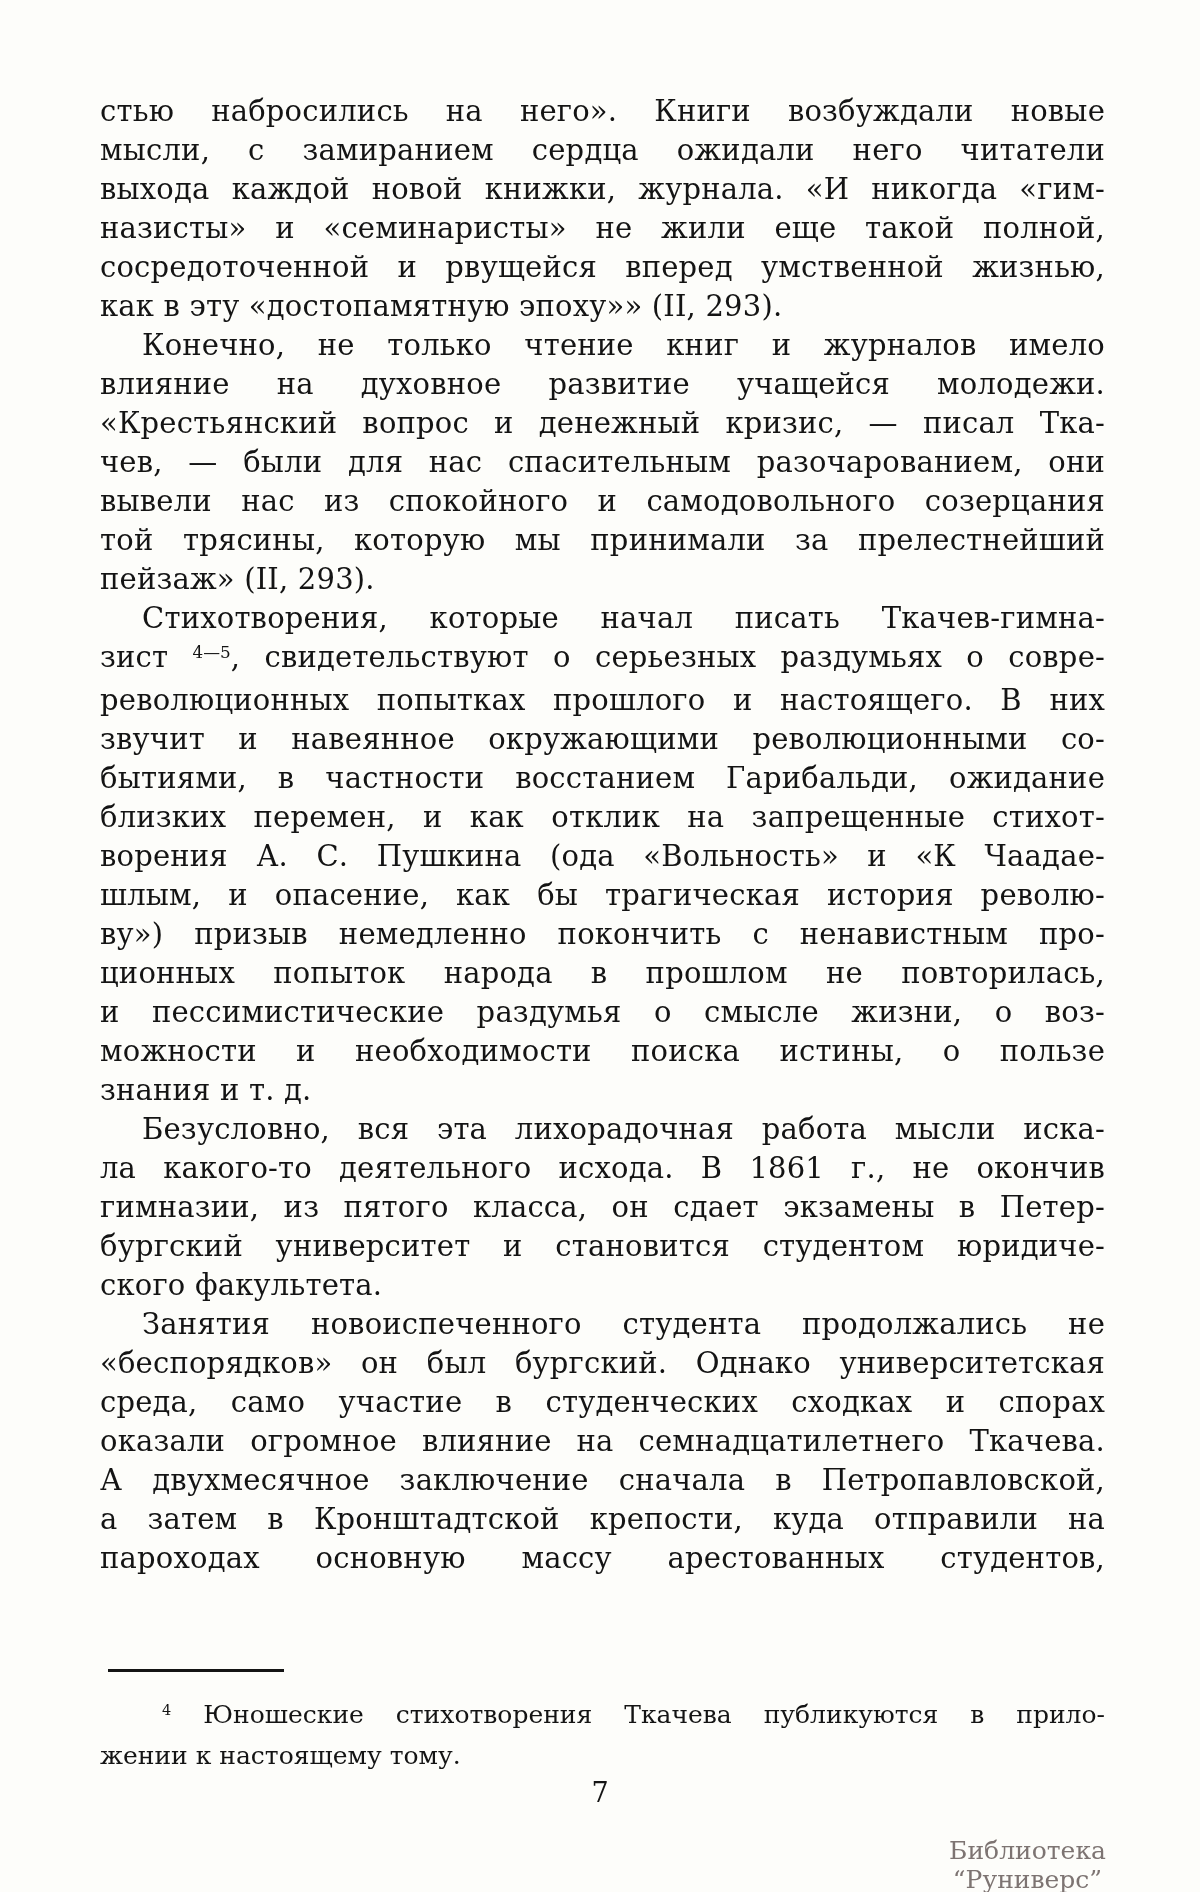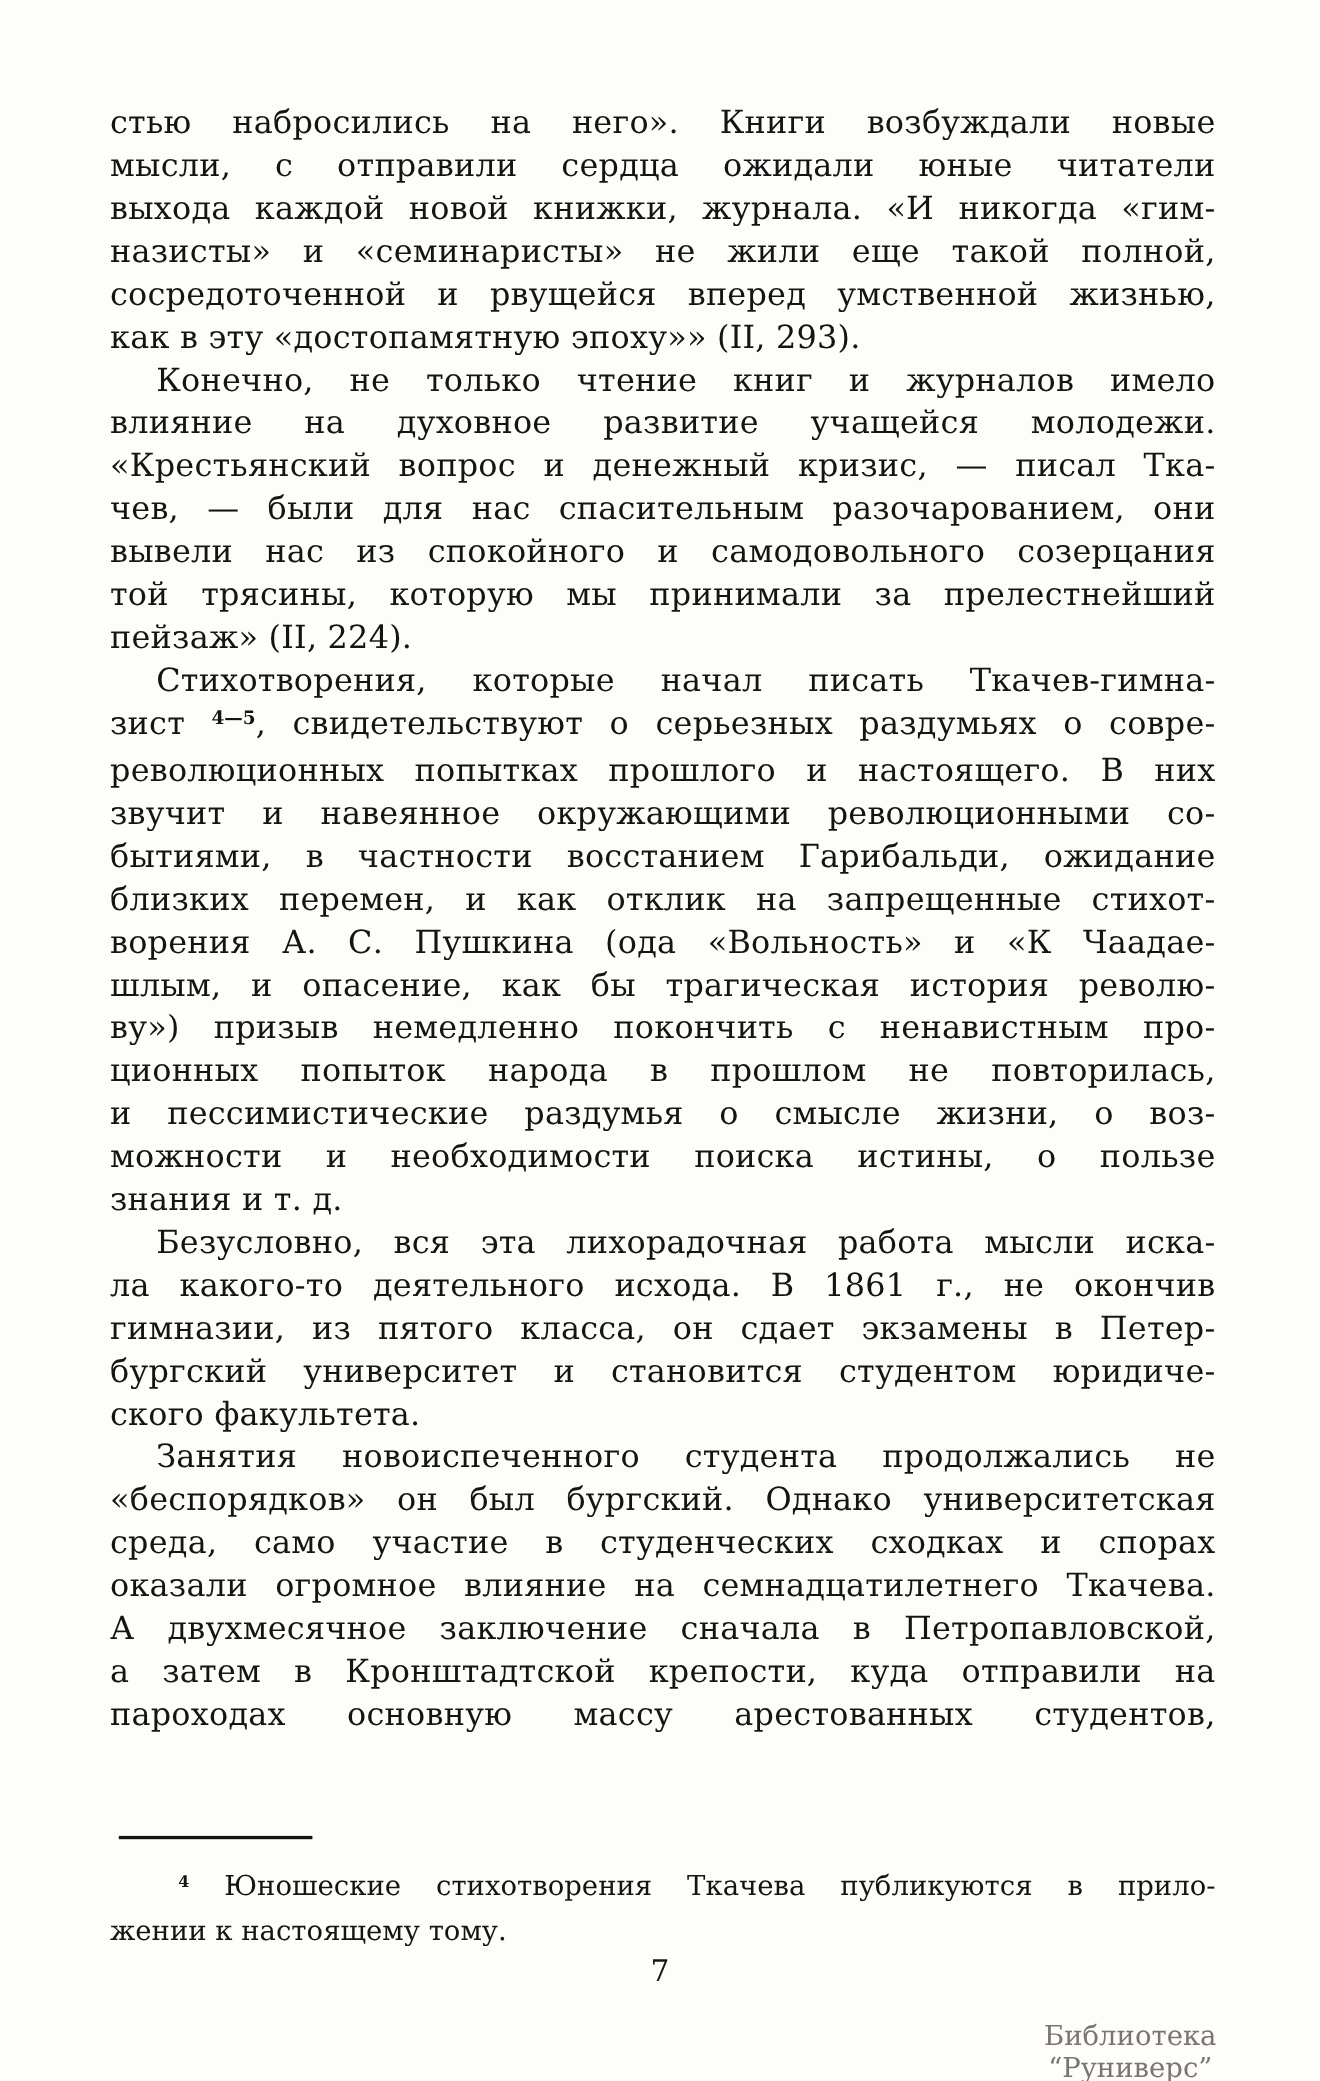--- a/index.html
+++ b/index.html
@@ -32,21 +32,21 @@
   }
   .line {
     text-align: justify;
     text-align-last: justify;
     white-space: normal;
   }
   .line.flush { text-align-last: left; }
   .line.indent { text-indent: 42px; }
   sup.note-ref {
     font-size: 0.58em;
-    font-weight: bold;
+    font-weight: normal;
     vertical-align: baseline;
     position: relative;
     top: -0.55em;
     letter-spacing: 0;
   }
   .footnote-rule {
     position: absolute;
     left: 108px;
     top: 1657px;
     width: 176px;
@@ -80,32 +80,32 @@
     font-weight: normal;
     color: var(--watermark);
   }
 </style>
 </head>
 <body>
 
 <div class="page">
   <div class="body-text" id="body-text">
       <div class="line">стью набросились на него». Книги возбуждали новые</div>
-      <div class="line">мысли, с отправили сердца ожидали юные читатели</div>
+      <div class="line">мысли, с замиранием сердца ожидали него читатели</div>
       <div class="line">выхода каждой новой книжки, журнала. «И никогда «гим-</div>
       <div class="line">назисты» и «семинаристы» не жили еще такой полной,</div>
       <div class="line">сосредоточенной и рвущейся вперед умственной жизнью,</div>
       <div class="line flush">как в эту «достопамятную эпоху»» (II, 293).</div>
       <div class="line indent">Конечно, не только чтение книг и журналов имело</div>
       <div class="line">влияние на духовное развитие учащейся молодежи.</div>
       <div class="line">«Крестьянский вопрос и денежный кризис, — писал Тка-</div>
       <div class="line">чев, — были для нас спасительным разочарованием, они</div>
       <div class="line">вывели нас из спокойного и самодовольного созерцания</div>
       <div class="line">той трясины, которую мы принимали за прелестнейший</div>
-      <div class="line flush">пейзаж» (II, 224).</div>
+      <div class="line flush">пейзаж» (II, 293).</div>
       <div class="line indent">Стихотворения, которые начал писать Ткачев-гимна-</div>
       <div class="line">зист <sup class="note-ref">4—5</sup>, свидетельствуют о серьезных раздумьях о совре-</div>
       <div class="line">революционных попытках прошлого и настоящего. В них</div>
       <div class="line">звучит и навеянное окружающими революционными со-</div>
       <div class="line">бытиями, в частности восстанием Гарибальди, ожидание</div>
       <div class="line">близких перемен, и как отклик на запрещенные стихот-</div>
       <div class="line">ворения А. С. Пушкина (ода «Вольность» и «К Чаадае-</div>
       <div class="line">шлым, и опасение, как бы трагическая история револю-</div>
       <div class="line">ву») призыв немедленно покончить с ненавистным про-</div>
       <div class="line">ционных попыток народа в прошлом не повторилась,</div>

